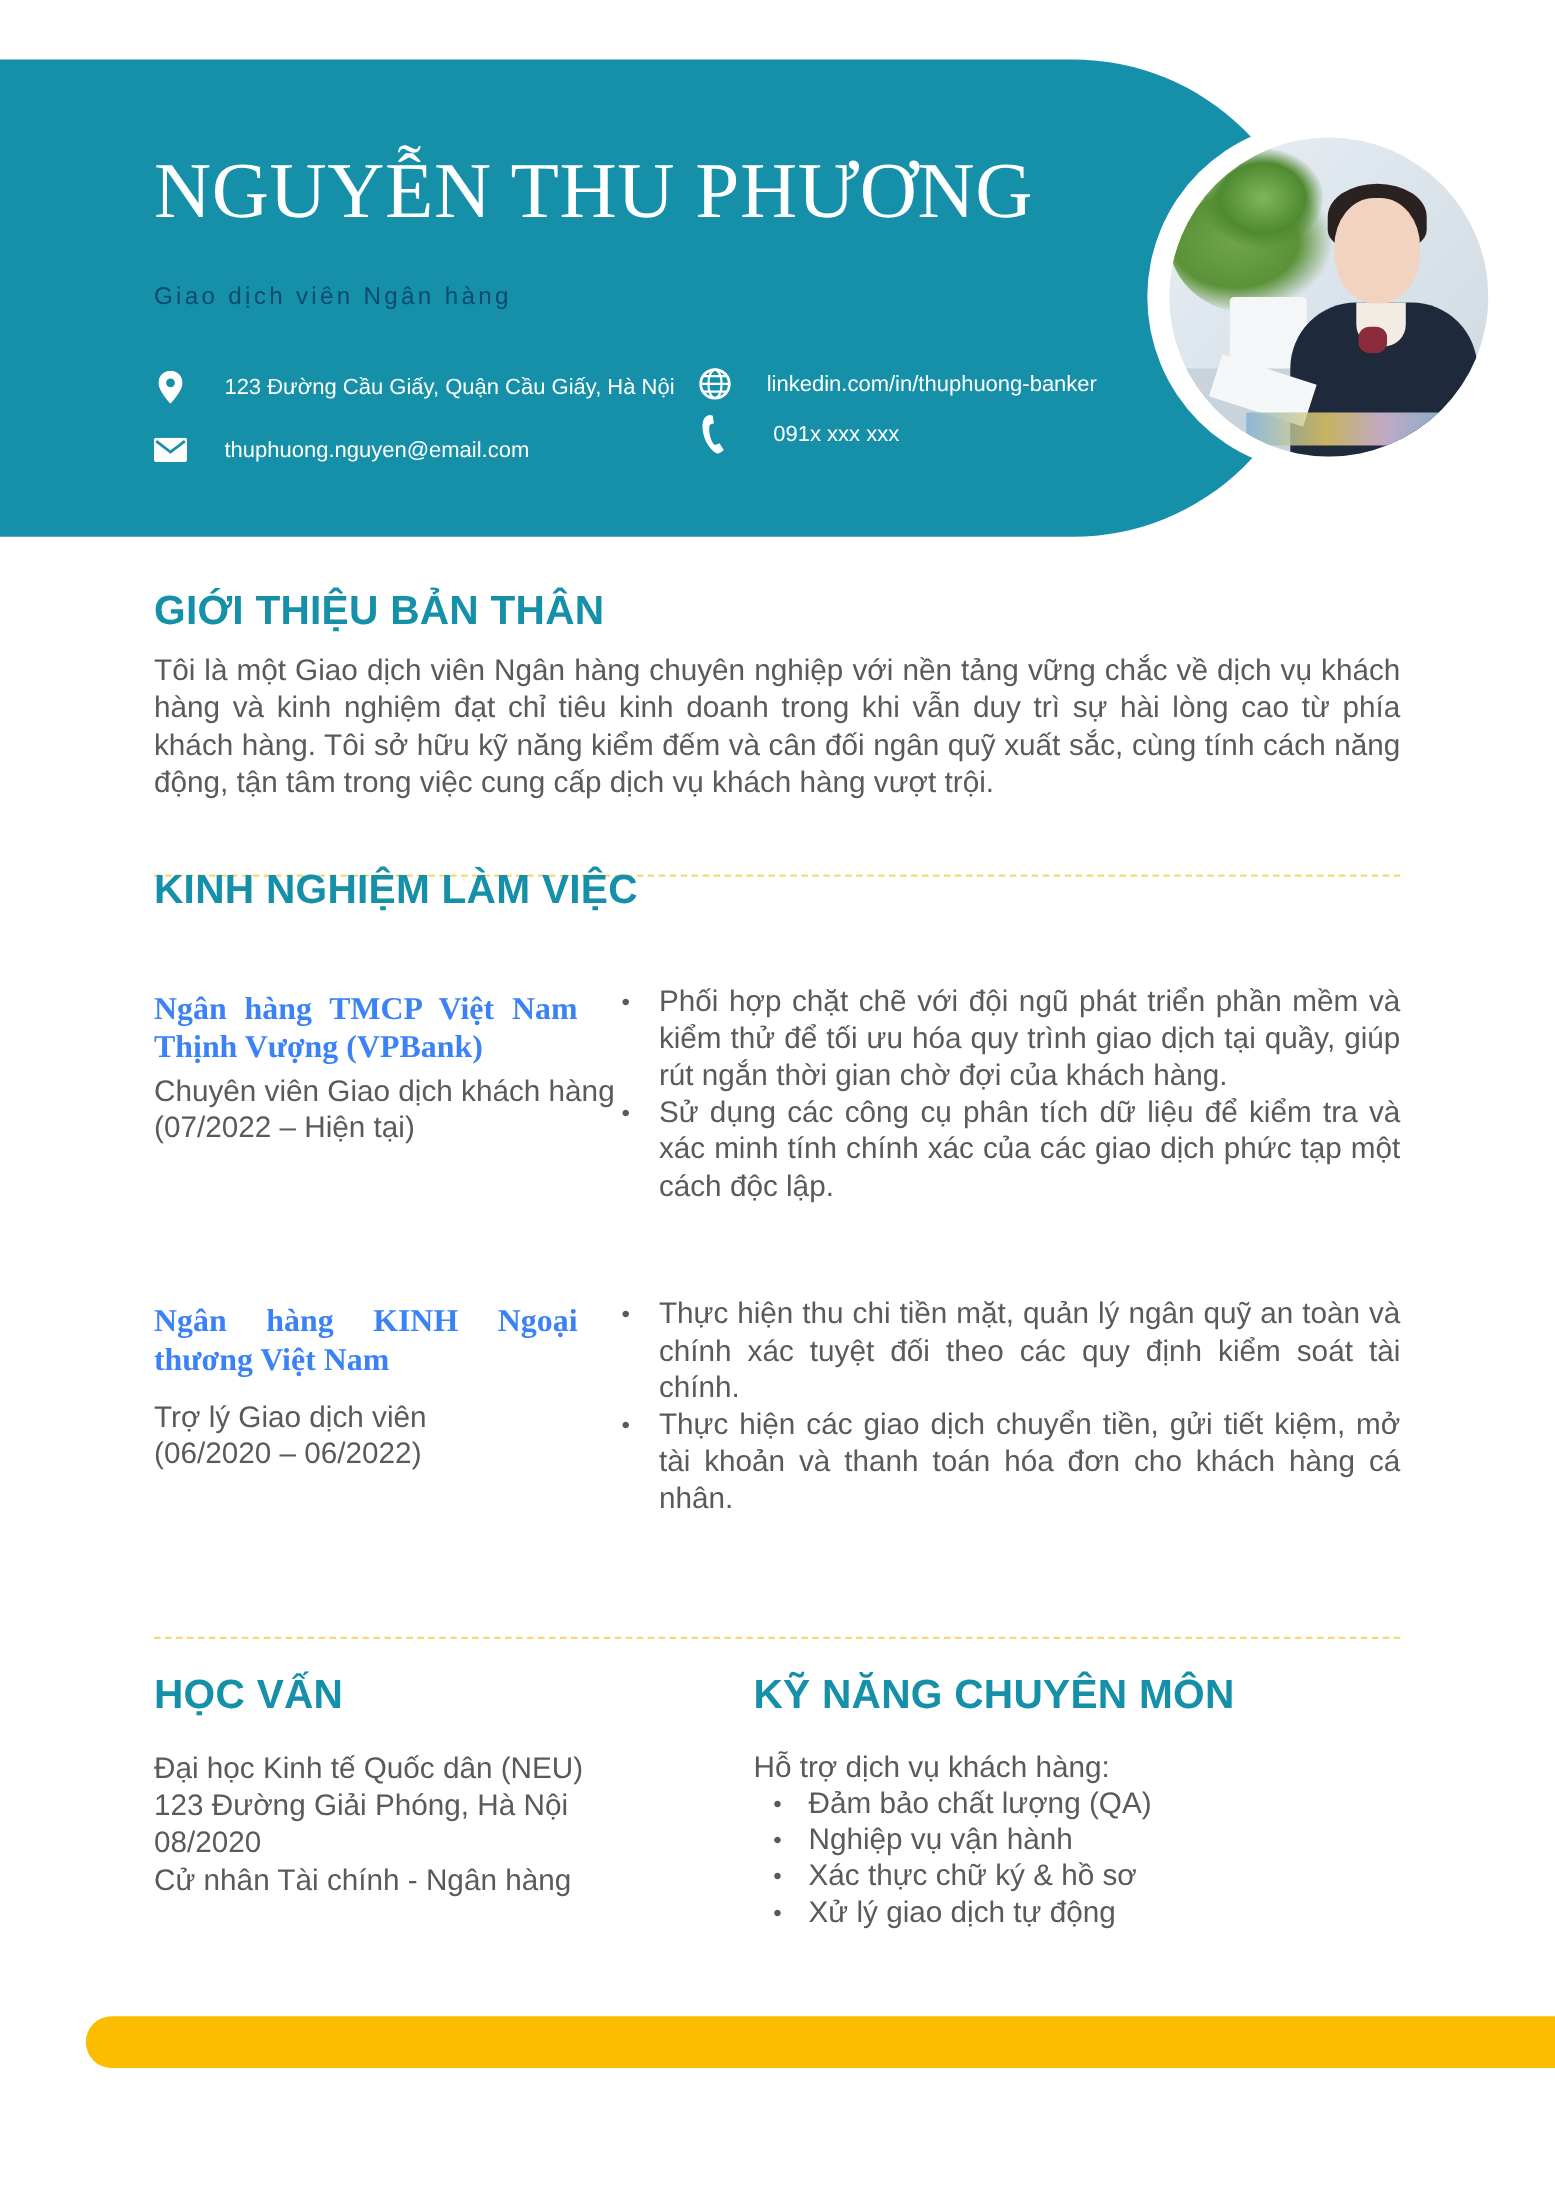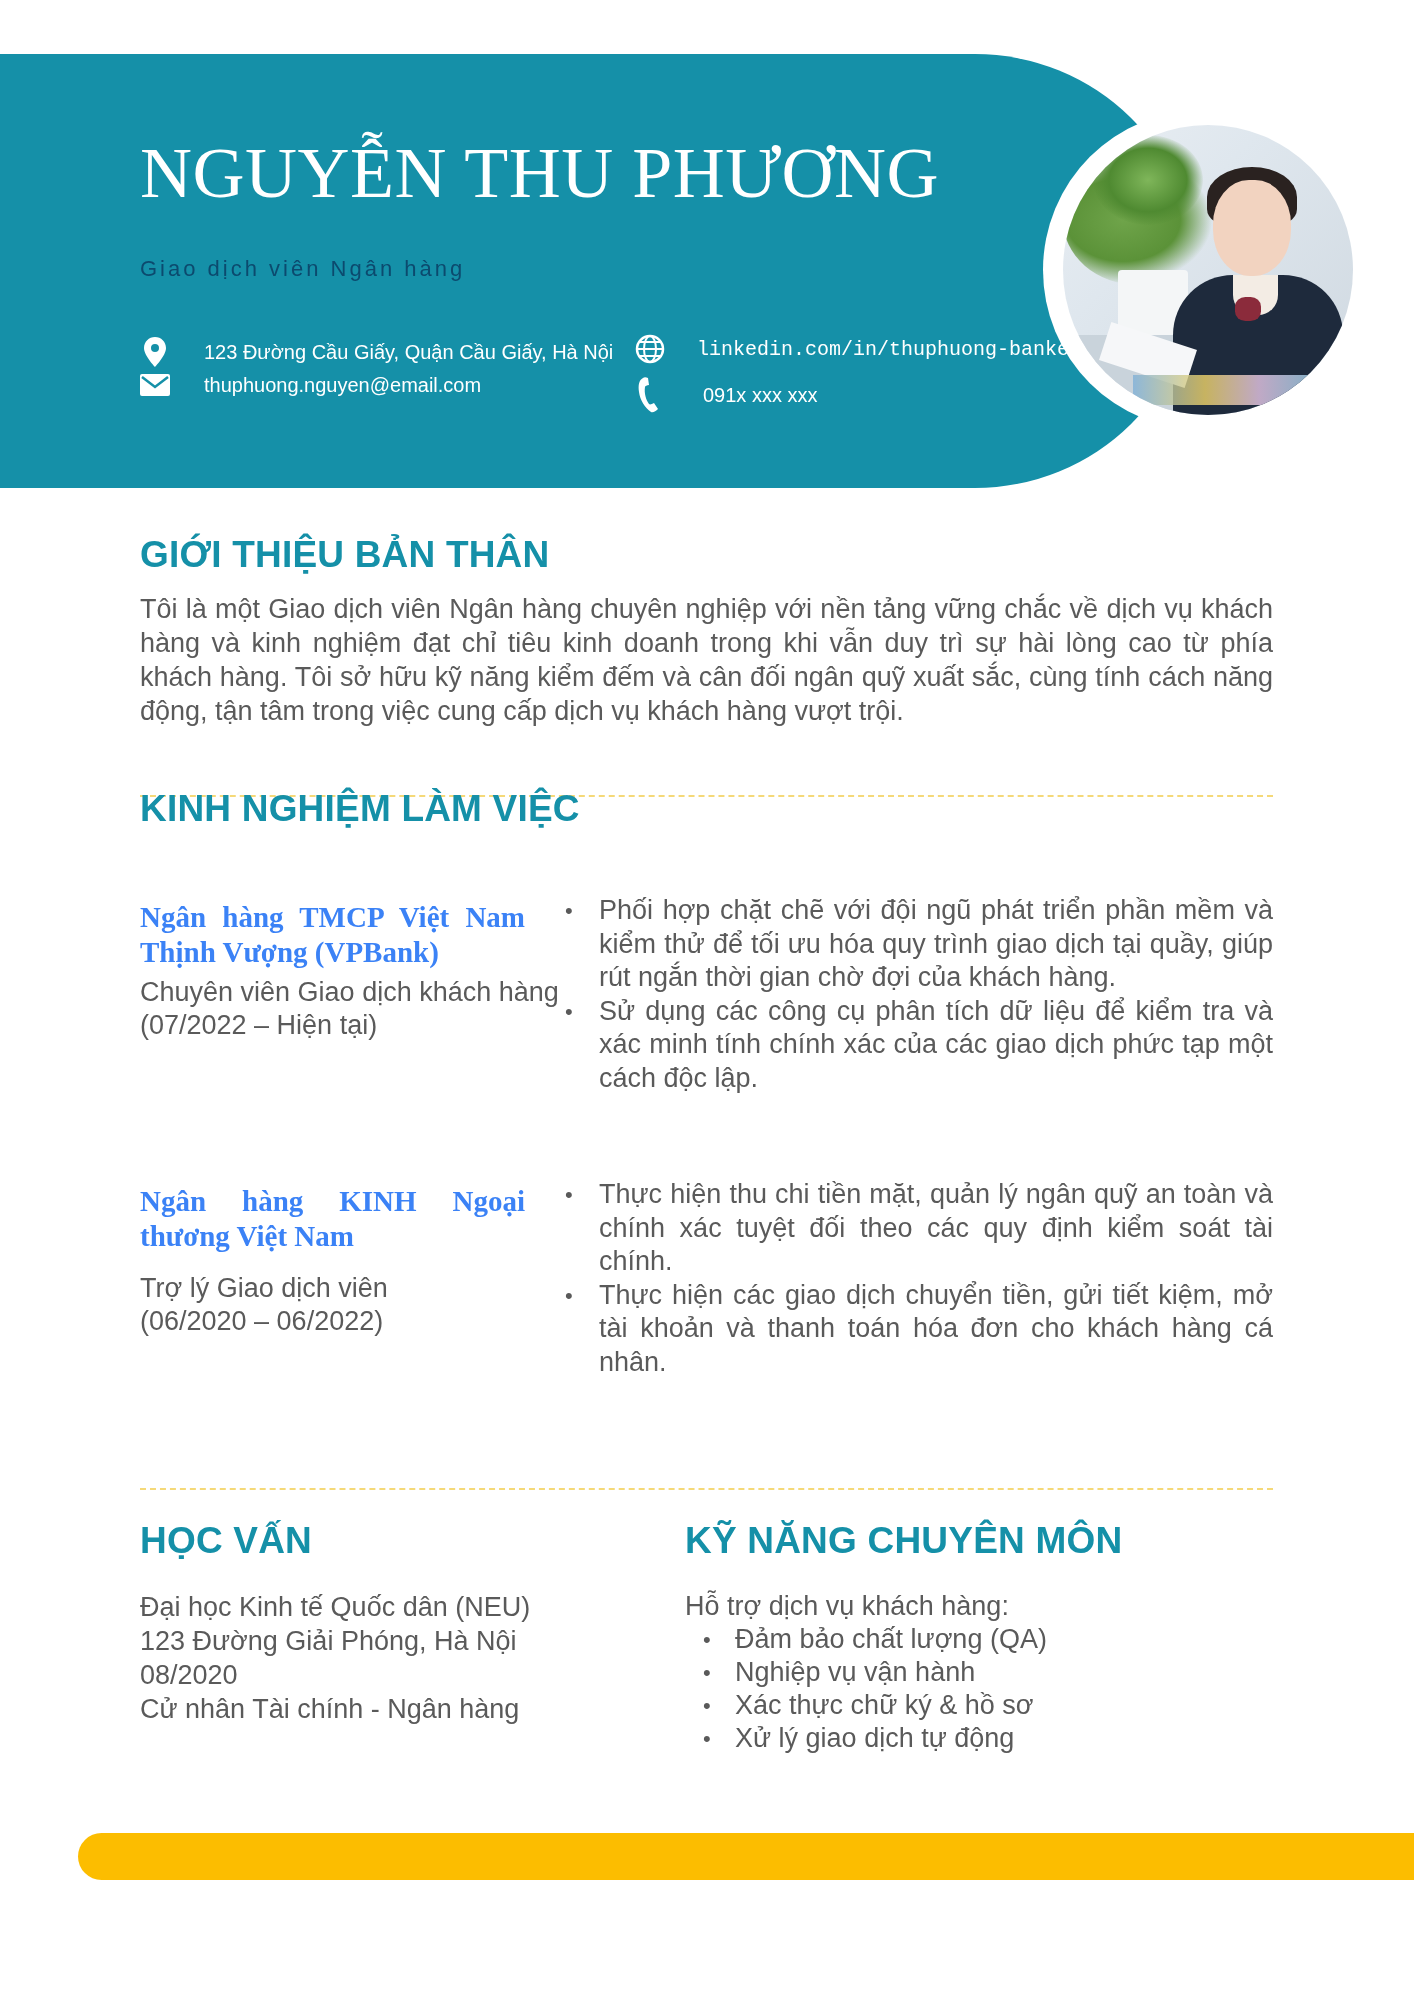--- a/index.html
+++ b/index.html
@@ -40,23 +40,23 @@
     color: #ffffff; letter-spacing: 0.5px; white-space: nowrap;
   }
   .job-title {
     position: absolute; left: 140px; top: 256px;
     font-size: 22px; color: #0c4a6e; letter-spacing: 3px; white-space: nowrap;
   }
   .contact { position: absolute; display: flex; align-items: center; color: #ffffff; font-size: 20px; white-space: nowrap; }
   .contact .ico { width: 34px; height: 34px; display: flex; align-items: center; justify-content: center; }
   .contact .txt { margin-left: 32px; }
   .c-addr { left: 138px; top: 335px; }
-  .c-mail { left: 138px; top: 368px; }
+  .c-mail { left: 138px; top: 392px; }
   .c-web { left: 633px; top: 332px; }
-  .c-web .txt { margin-left: 30px; font-family: Liberation Mono, monospace; }
+  .c-web .txt { margin-left: 30px; }
   .c-phone { left: 633px; top: 378px; }
   .c-phone .txt { margin-left: 36px; }
 
   
   .section-title {
     position: absolute; left: 140px;
     font-size: 37px; font-weight: bold; color: #1590a8; white-space: nowrap; letter-spacing: 0.2px;
   }
   .body-text { font-size: 27px; line-height: 34px; color: #5a5a5a; }
   .justify { text-align: justify; }

